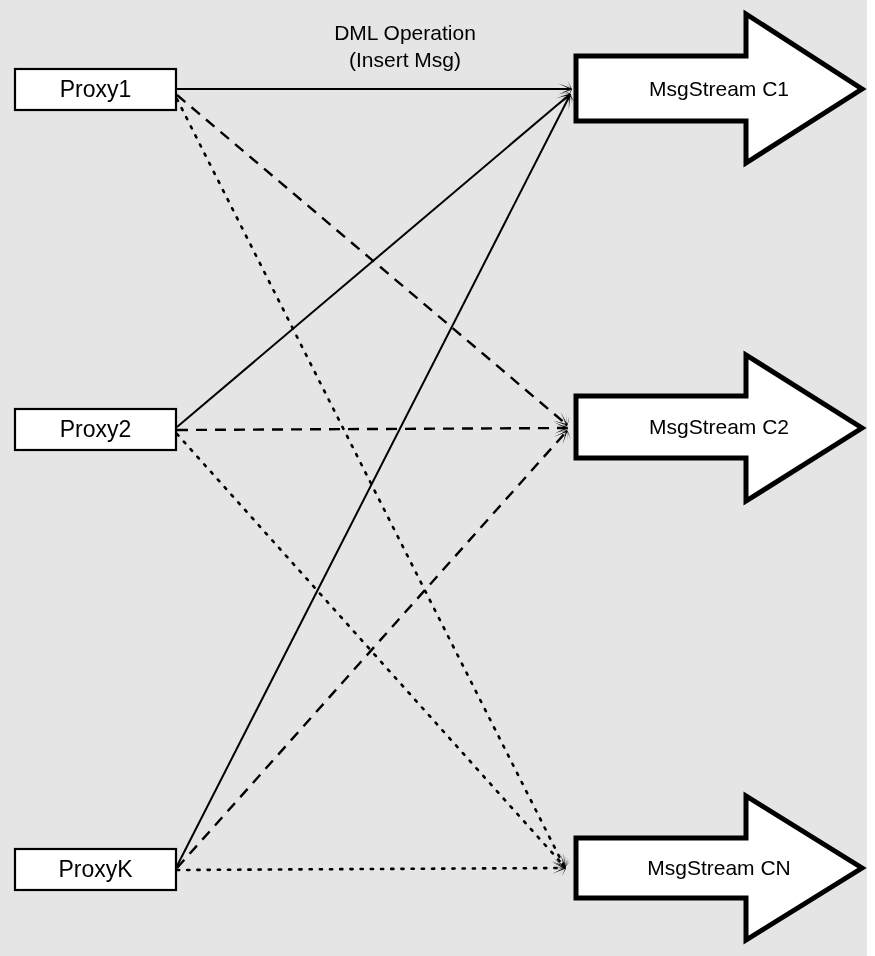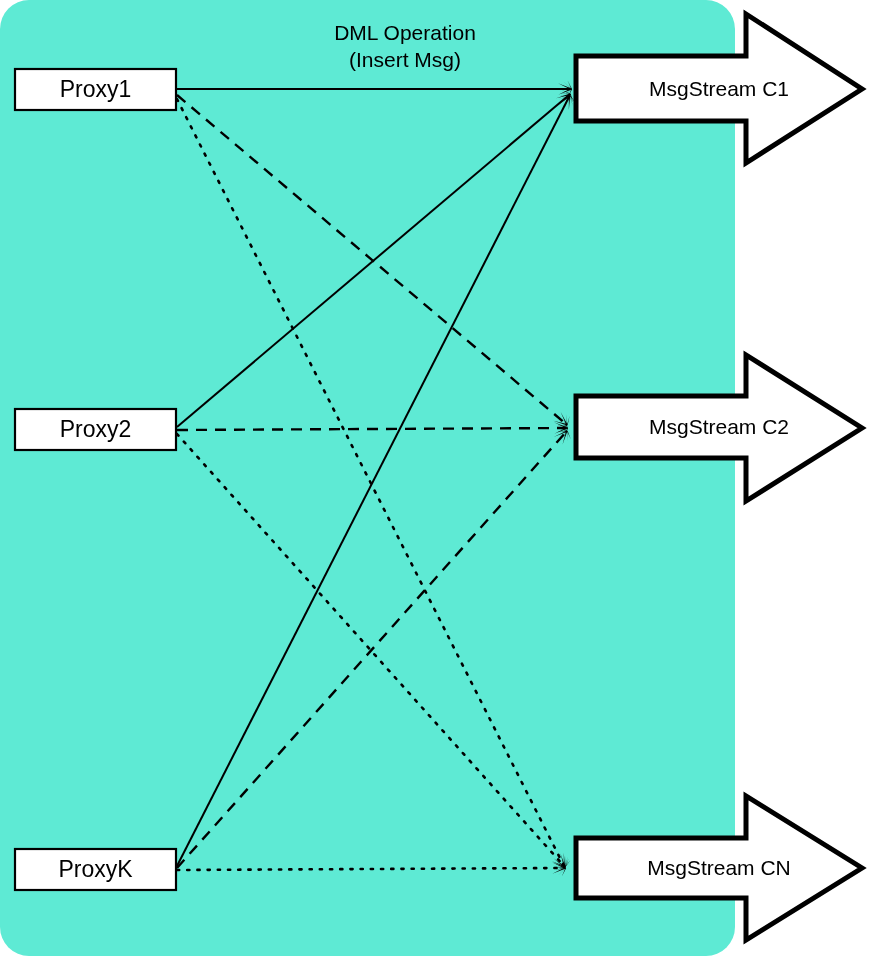--- a/index.html
+++ b/index.html
@@ -9,24 +9,23 @@
     background: #ffffff;
   }
   body {
     font-family: "Liberation Sans", sans-serif;
     width: 875px;
     height: 956px;
     overflow: hidden;
   }
   #diagram-root {
     position: relative;
-    width: 735px;
+    width: 867px;
     height: 956px;
-    background: #5eead4;
-    border-radius: 29px;
+    background: #e5e5e5;
   }
   svg.canvas {
     display: block;
     width: 875px;
     height: 956px;
   }
   .node-box-rect {
     fill: #ffffff;
     stroke: #000000;
     stroke-width: 2.2;

